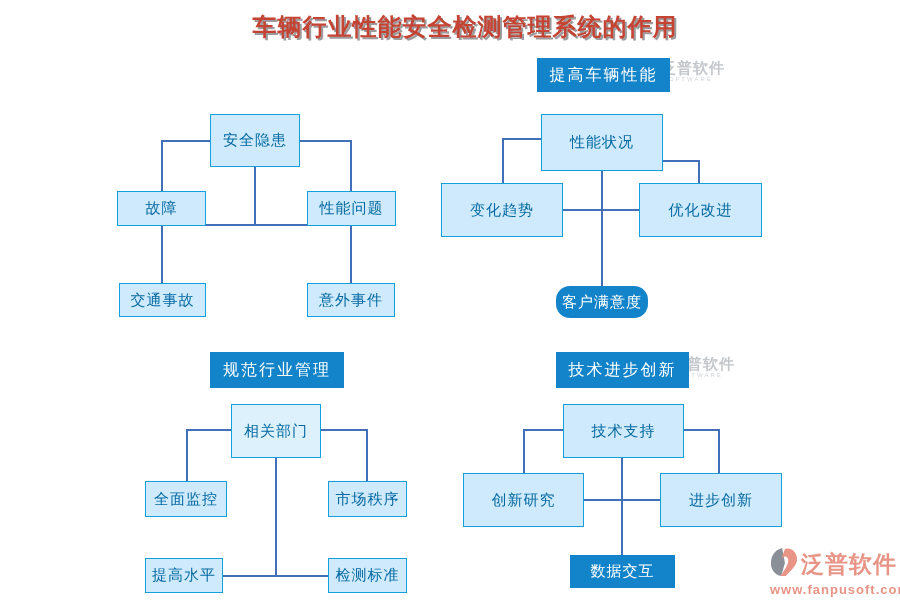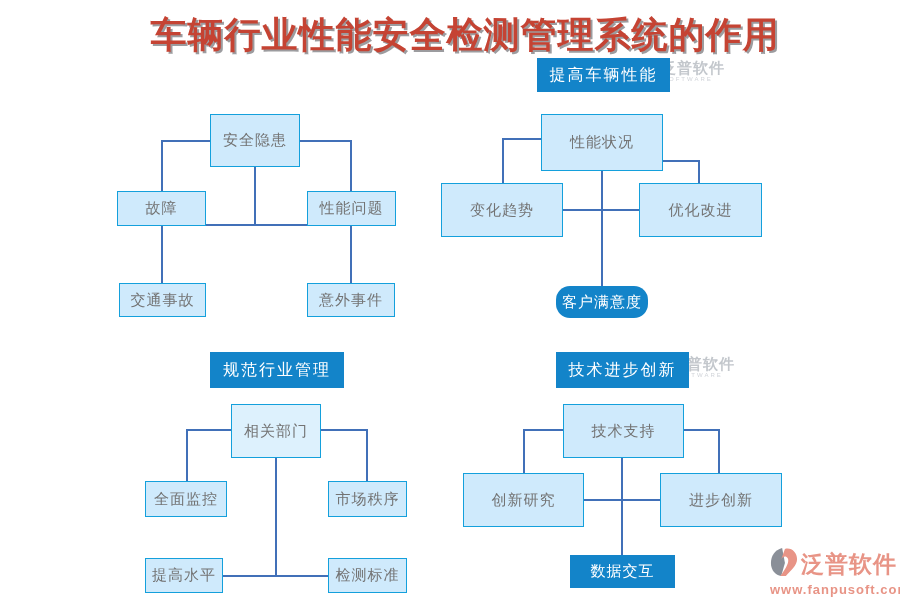--- a/index.html
+++ b/index.html
@@ -1,26 +1,26 @@
 <!DOCTYPE html>
 <html><head>
 <meta charset="utf-8">
 <style>
   html,body{margin:0;padding:0;background:#fff;}
   #stage{position:relative;width:900px;height:600px;background:#ffffff;overflow:hidden;
          font-family:"Liberation Sans","DejaVu Sans",sans-serif;}
   .title{position:absolute;left:0;top:11px;width:100%;padding-left:30px;box-sizing:border-box;
          text-align:center;font-family:"DejaVu Serif","Liberation Serif",serif;
-         font-size:36px;font-weight:bold;color:#c54333;letter-spacing:1px;
+         font-size:24px;font-weight:bold;color:#c54333;letter-spacing:1px;
          text-shadow:2px 2px 0 rgba(75,75,80,0.55);}
   .hdr{position:absolute;background:#1384c9;color:#ffffff;display:flex;align-items:center;
        justify-content:center;font-size:16px;letter-spacing:2px;z-index:3;}
   .dark{position:absolute;background:#1384c9;color:#ffffff;display:flex;align-items:center;
        justify-content:center;font-size:15px;letter-spacing:1px;z-index:2;}
-  .node{position:absolute;background:#cfeafc;border:1.5px solid #14a0dc;color:#737373;
+  .node{position:absolute;background:#cfeafc;border:1.5px solid #14a0dc;color:#0369a1;
         display:flex;align-items:center;justify-content:center;font-size:15px;
         letter-spacing:1px;box-sizing:border-box;z-index:2;}
   .node.lighter{background:#ddf1fd;}
   .hl{position:absolute;height:2px;background:#4170b8;z-index:1;}
   .vl{position:absolute;width:2px;background:#4170b8;z-index:1;}
   .wm{position:absolute;color:#b9bec4;opacity:0.85;z-index:1;line-height:1;}
   .wm .wm-row{display:flex;align-items:center;gap:2px;}
   .wm .wm-text{font-size:15px;font-weight:bold;letter-spacing:1px;}
   .wm .wm-sub{font-size:6px;letter-spacing:2px;margin-left:18px;color:#c8ccd2;}
   .brand{position:absolute;left:770px;top:547px;z-index:4;color:#e89486;}

